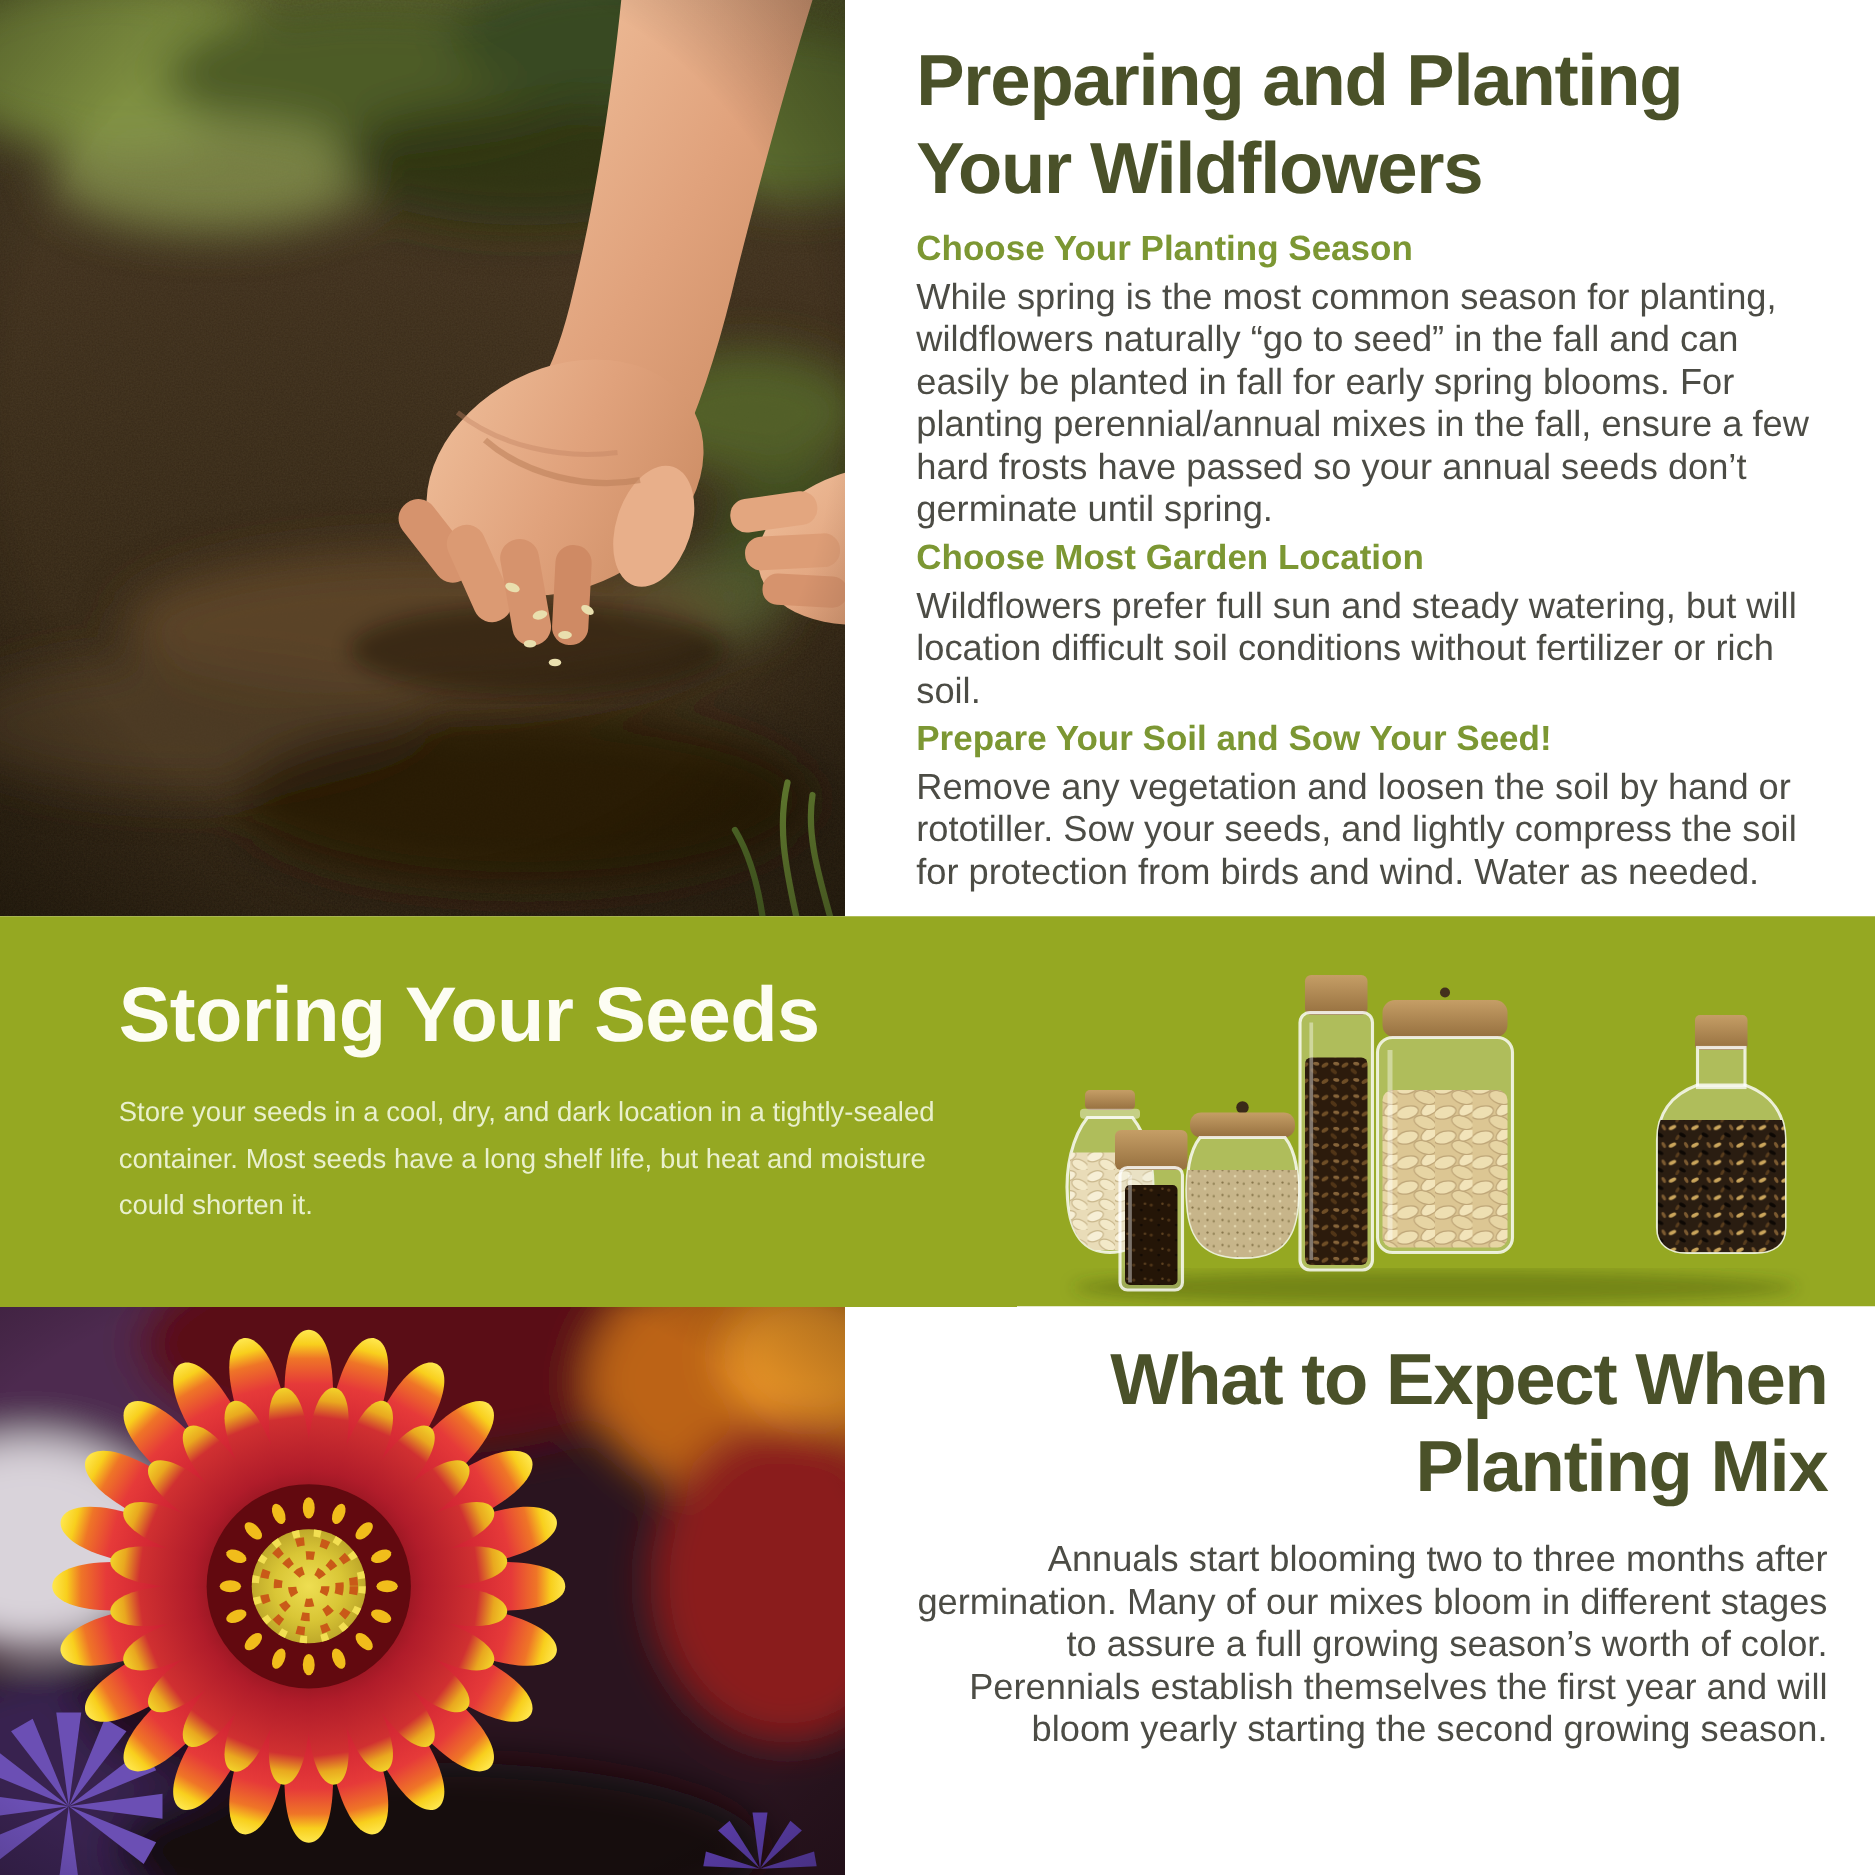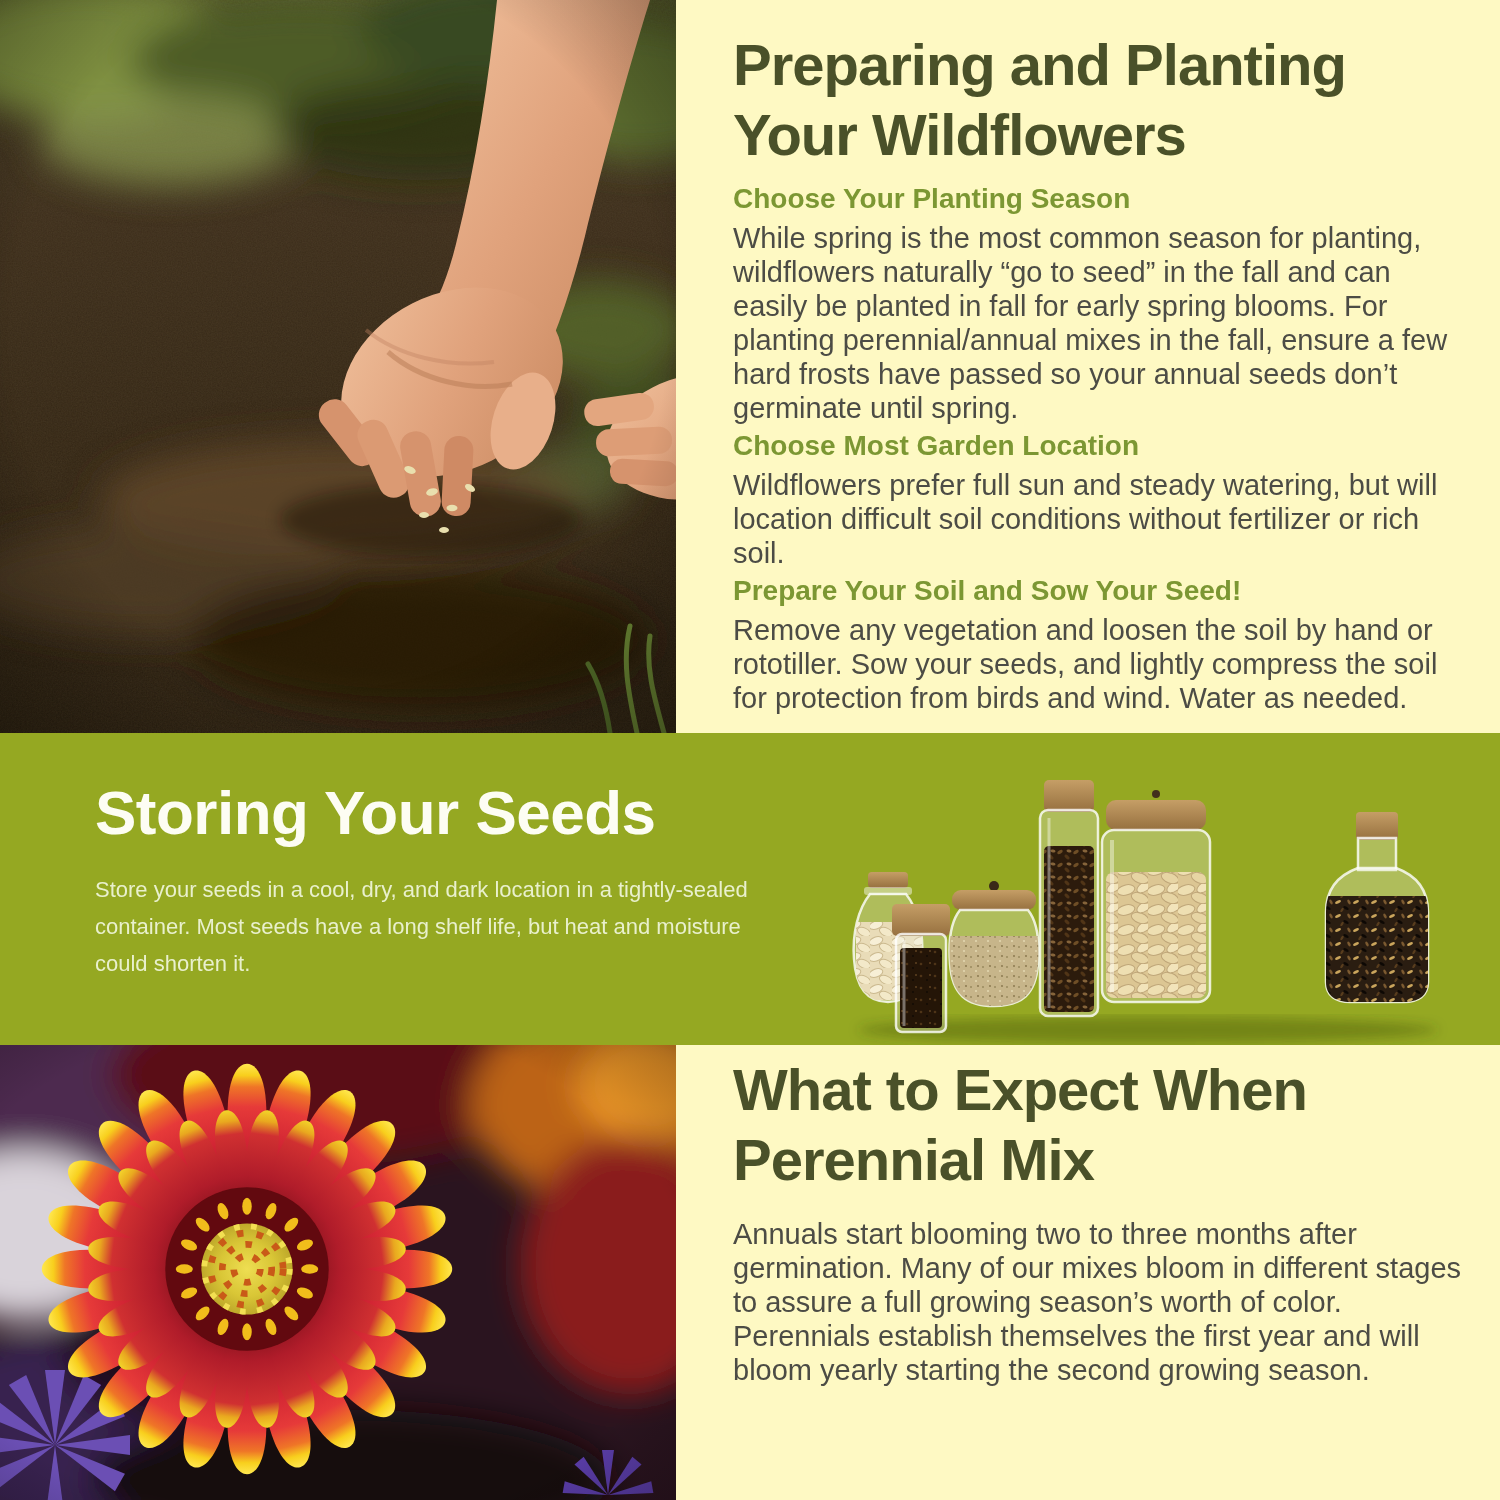--- a/index.html
+++ b/index.html
@@ -1,25 +1,25 @@
 <!DOCTYPE html>
 <html><head>
 <meta charset="utf-8">
 <style>
   * { margin:0; padding:0; box-sizing:border-box; }
   html,body { width:1500px; height:1500px; overflow:hidden; }
   body { font-family:"Liberation Sans","DejaVu Sans",sans-serif; background:#f2eee3; position:relative; }
-  .poster { position:absolute; left:0; top:0; width:1500px; height:1500px; overflow:hidden; background:#fef9c3; }
+  .poster { position:absolute; left:0; top:0; width:1500px; height:1500px; overflow:hidden; background:#ffffff; }
   .photo { position:absolute; overflow:hidden; }
   .photo svg { display:block; width:100%; height:100%; }
   .photo-soil { left:0; top:0; width:676px; height:733px; }
   .photo-flower { left:0; top:1045px; width:676px; height:455px; }
   .panel { position:absolute; left:676px; width:824px; padding-left:57px; padding-right:38px; overflow:hidden; }
   .panel-top { top:0; height:733px; padding-top:30px; }
-  .panel-bottom { top:1045px; height:455px; padding-top:10px; }
+  .panel-bottom { top:1045px; height:455px; padding-top:24px;text-align:right; }
   h1 { font-size:58px; line-height:70px; color:#4a5129; letter-spacing:-1px; font-weight:700; }
   .h1-line { display:block; white-space:nowrap; }
   .panel-top h1 { margin-bottom:12px; }
   .panel-bottom h1 { margin-bottom:22px; }
   .sub-title { font-size:28px; line-height:34px; color:#7c9733; font-weight:700; margin:4px 0 5px; }
   .panel p { font-size:29px; line-height:34px; color:#4c4c45; max-width:752px; }
   .band { position:absolute; left:0; top:733px; width:1500px; height:312px; background:#95a822; overflow:hidden; }
   .band-text { position:absolute; left:95px; top:44px; width:680px; }
   .band h2 { font-size:62px; line-height:72px; color:#fdfdf3; font-weight:700; letter-spacing:-0.5px; white-space:nowrap; }
   .band p { font-size:22px; line-height:37px; color:#e9f0cd; margin-top:22px; max-width:655px; }
@@ -384,18 +384,18 @@
         <circle r="26" fill="none" stroke="#c95a18" stroke-width="7" stroke-dasharray="7 13"></circle>
         <circle r="14" fill="none" stroke="#c95a18" stroke-width="7" stroke-dasharray="7 11"></circle>
       </g>
       <rect width="676" height="455" fill="url(#fvin)"></rect>
     </svg>
   </div>
 
   <section class="panel panel-bottom">
     <h1>
       <span class="h1-line">What to Expect When</span>
-      <span class="h1-line">Perennial Mix</span>
+      <span class="h1-line">Planting Mix</span>
     </h1>
     <p>Annuals start blooming two to three months after germination. Many of our mixes bloom in different stages to assure a full growing season’s worth of color. Perennials establish themselves the first year and will bloom yearly starting the second growing season.</p>
   </section>
 
 </div>
 
 </body></html>

